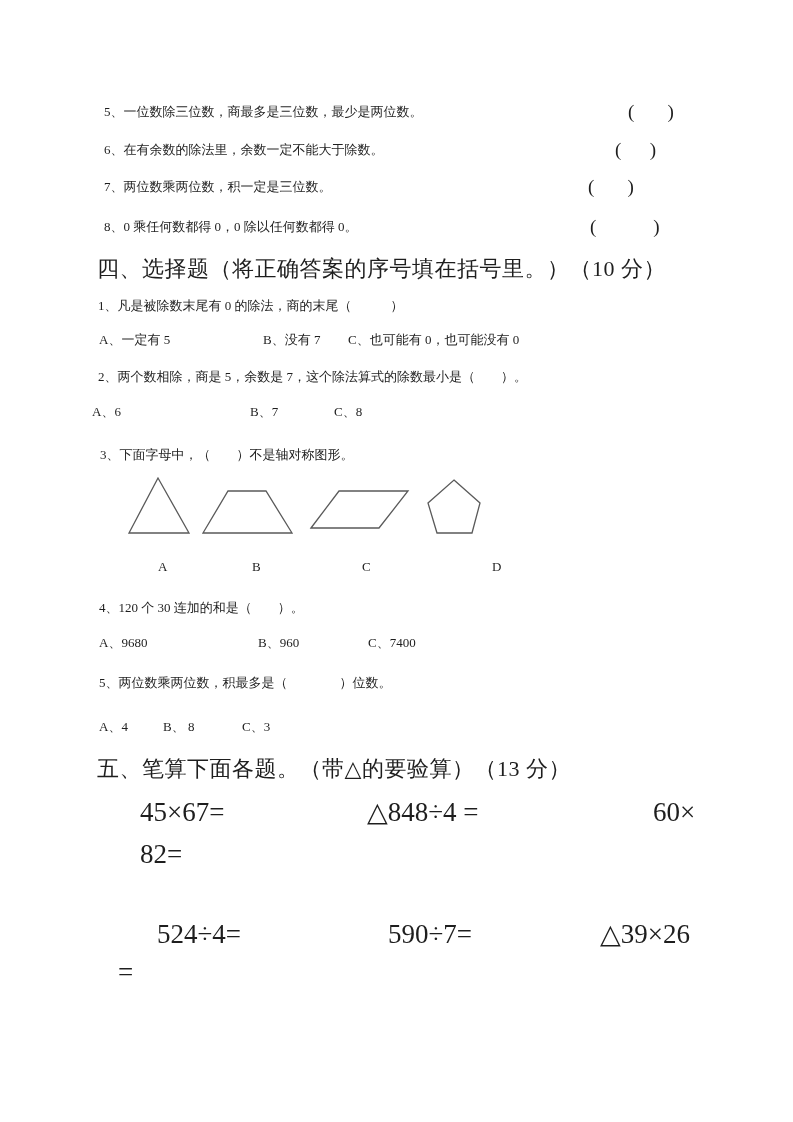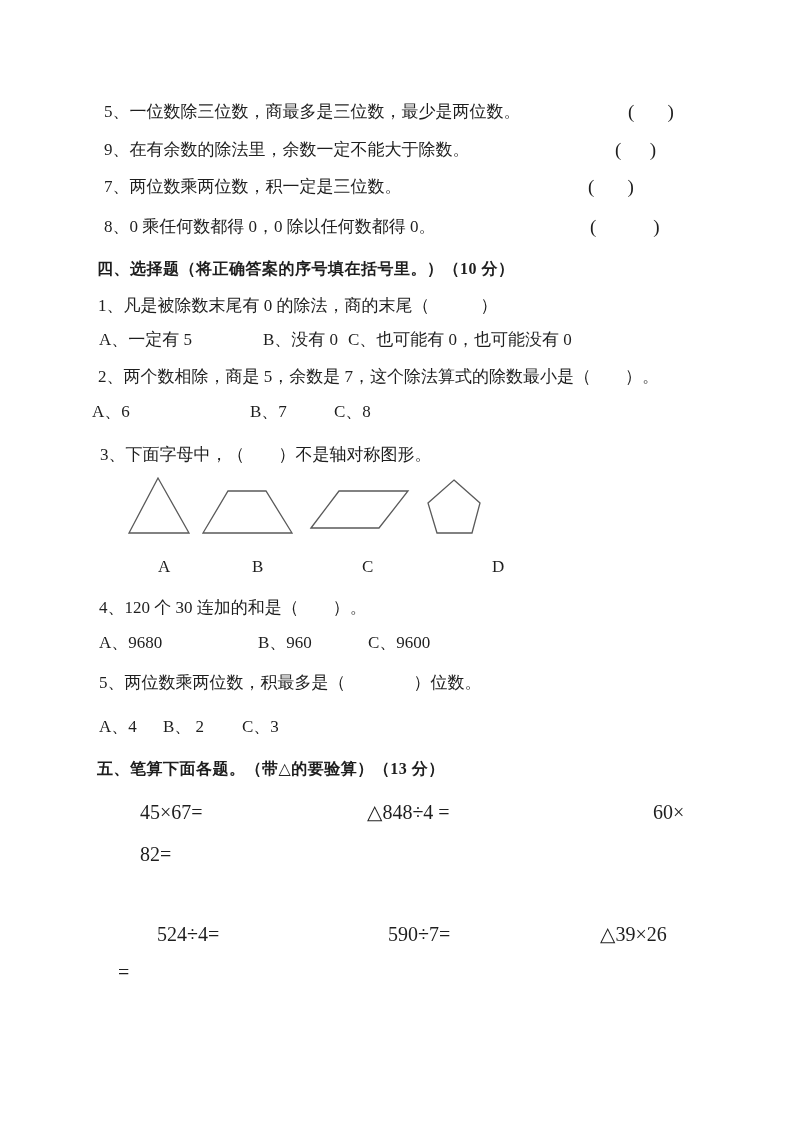--- a/index.html
+++ b/index.html
@@ -7,53 +7,53 @@
     width:793px;height:1122px;
     background:#ffffff;
     position:relative;
     font-family:"Liberation Serif","DejaVu Serif",serif;
     color:#1e1e1e;
     overflow:hidden;
   }
   .line{
     position:absolute;
     white-space:pre;
-    font-size:17px;
+    font-size:13px;
     line-height:23px;
   }
   .heading{
-    font-weight:bold;
-    font-size:16px;
+    font-weight:normal;
+    font-size:22px;
     letter-spacing:0.5px;
   }
-  .calc{font-size:20px;}
+  .calc{font-size:27px;}
   .paren{font-size:19px;}
   .shapes-svg{position:absolute;left:120px;top:470px;}
   .shapes-svg polygon{fill:none;stroke:#5a5a5a;stroke-width:1.3px;}
 </style>
 </head>
 <body>
 
 <div class="line" style="left:104px;top:100px">5、一位数除三位数，商最多是三位数，最少是两位数。</div>
 <div class="line paren" style="left:628px;top:100px">(       )</div>
 
-<div class="line" style="left:104px;top:138px">9、在有余数的除法里，余数一定不能大于除数。</div>
+<div class="line" style="left:104px;top:138px">6、在有余数的除法里，余数一定不能大于除数。</div>
 <div class="line paren" style="left:615px;top:138px">(      )</div>
 
 <div class="line" style="left:104px;top:175px">7、两位数乘两位数，积一定是三位数。</div>
 <div class="line paren" style="left:588px;top:175px">(       )</div>
 
 <div class="line" style="left:104px;top:215px">8、0 乘任何数都得 0，0 除以任何数都得 0。</div>
 <div class="line paren" style="left:590px;top:215px">(            )</div>
 
 <div class="line heading" style="left:97px;top:257px">四、选择题（将正确答案的序号填在括号里。）（10 分）</div>
 
 <div class="line" style="left:98px;top:294px">1、凡是被除数末尾有 0 的除法，商的末尾（　　　）</div>
 <div class="line" style="left:99px;top:328px">A、一定有 5</div>
-<div class="line" style="left:263px;top:328px">B、没有 0</div>
+<div class="line" style="left:263px;top:328px">B、没有 7</div>
 <div class="line" style="left:348px;top:328px">C、也可能有 0，也可能没有 0</div>
 
 <div class="line" style="left:98px;top:365px">2、两个数相除，商是 5，余数是 7，这个除法算式的除数最小是（　　）。</div>
 <div class="line" style="left:92px;top:400px">A、6</div>
 <div class="line" style="left:250px;top:400px">B、7</div>
 <div class="line" style="left:334px;top:400px">C、8</div>
 
 <div class="line" style="left:100px;top:443px">3、下面字母中，（　　）不是轴对称图形。</div>
 
 <svg class="shapes-svg" width="405" height="75" viewBox="0 0 405 75">
@@ -64,25 +64,25 @@
 </svg>
 
 <div class="line" style="left:158px;top:555px">A</div>
 <div class="line" style="left:252px;top:555px">B</div>
 <div class="line" style="left:362px;top:555px">C</div>
 <div class="line" style="left:492px;top:555px">D</div>
 
 <div class="line" style="left:99px;top:596px">4、120 个 30 连加的和是（　　）。</div>
 <div class="line" style="left:99px;top:631px">A、9680</div>
 <div class="line" style="left:258px;top:631px">B、960</div>
-<div class="line" style="left:368px;top:631px">C、9600</div>
+<div class="line" style="left:368px;top:631px">C、7400</div>
 
 <div class="line" style="left:99px;top:671px">5、两位数乘两位数，积最多是（　　　　）位数。</div>
 <div class="line" style="left:99px;top:715px">A、4</div>
-<div class="line" style="left:163px;top:715px">B、 2</div>
+<div class="line" style="left:163px;top:715px">B、 8</div>
 <div class="line" style="left:242px;top:715px">C、3</div>
 
 <div class="line heading" style="left:97px;top:757px">五、笔算下面各题。（带△的要验算）（13 分）</div>
 
 <div class="line calc" style="left:140px;top:801px">45×67=</div>
 <div class="line calc" style="left:367px;top:801px">△848÷4 =</div>
 <div class="line calc" style="left:653px;top:801px">60×</div>
 <div class="line calc" style="left:140px;top:843px">82=</div>
 
 <div class="line calc" style="left:157px;top:923px">524÷4=</div>

